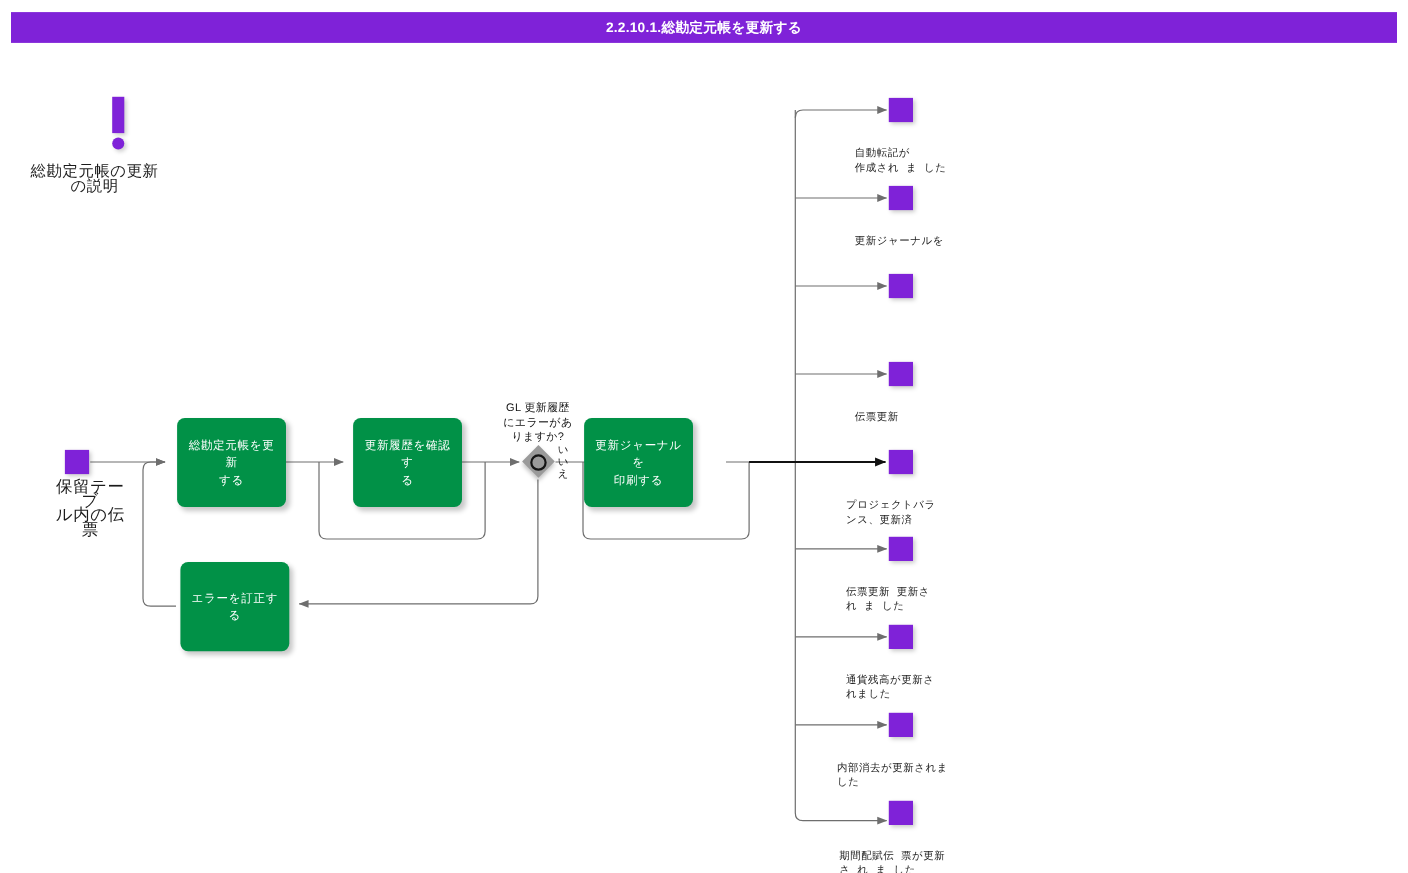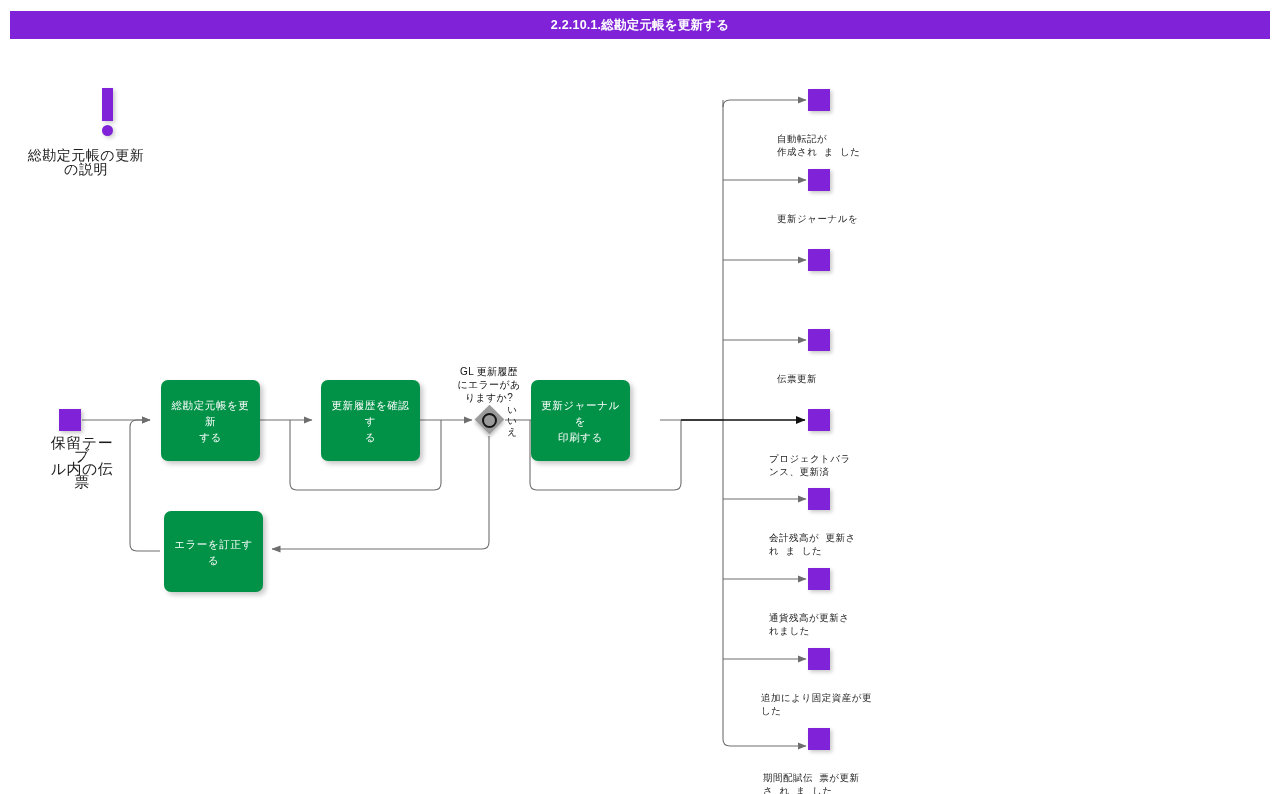--- a/index.html
+++ b/index.html
@@ -204,33 +204,33 @@
   </div>
 
   <div class="evt" style="left:769px;top:409px;width:100px;">
     <div class="sq"></div>
     <div class="lbl" style="white-space: pre-line;">プロジェクトバラ
 ンス、更新済</div>
   </div>
 
   <div class="evt" style="left:769px;top:488px;width:100px;">
     <div class="sq"></div>
-    <div class="lbl" style="white-space: pre-line;">会計残高が 更新さ
+    <div class="lbl" style="white-space: pre-line;">伝票更新 更新さ
 れ ま した</div>
   </div>
 
   <div class="evt" style="left:769px;top:568px;width:100px;">
     <div class="sq"></div>
     <div class="lbl" style="white-space: pre-line;">通貨残高が更新さ
 れました</div>
   </div>
 
   <div class="evt" style="left:761px;top:648px;width:116px;">
     <div class="sq"></div>
-    <div class="lbl" style="white-space: pre-line;">追加により固定資産が更
+    <div class="lbl" style="white-space: pre-line;">内部消去が更新されま
 した</div>
   </div>
 
   <div class="evt" style="left:763px;top:728px;width:112px;">
     <div class="sq"></div>
     <div class="lbl" style="white-space: pre-line;">期間配賦伝 票が更新
 さ れ ま した</div>
   </div>
 
 </div>

